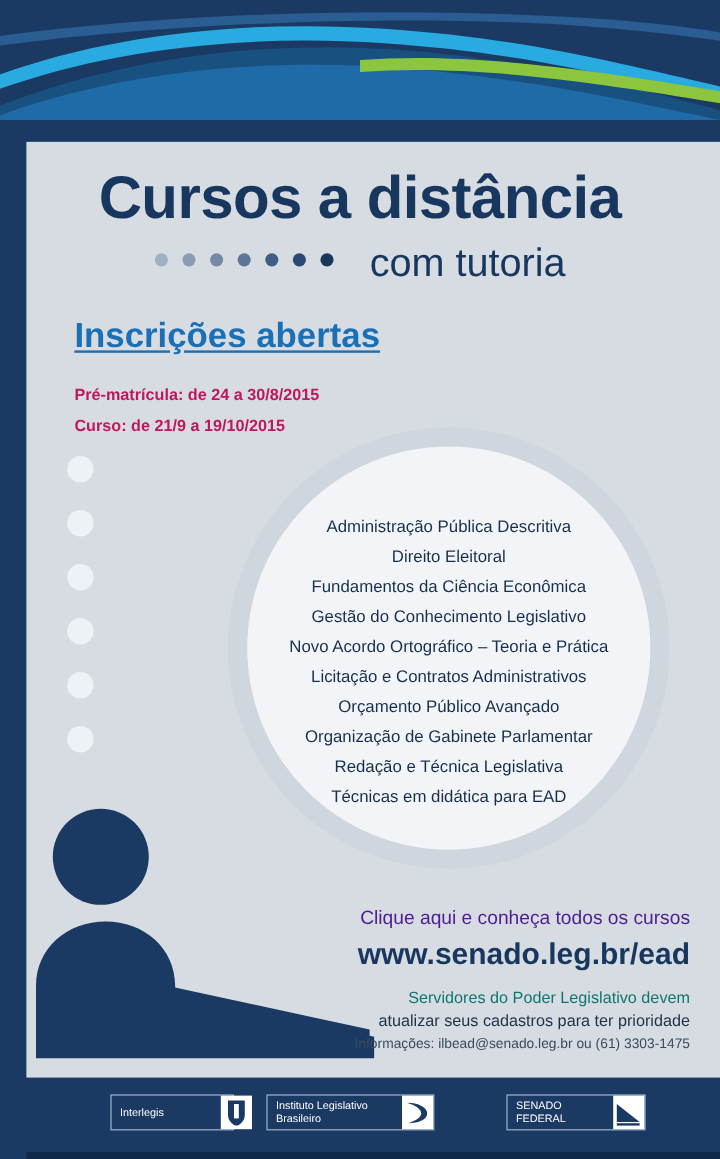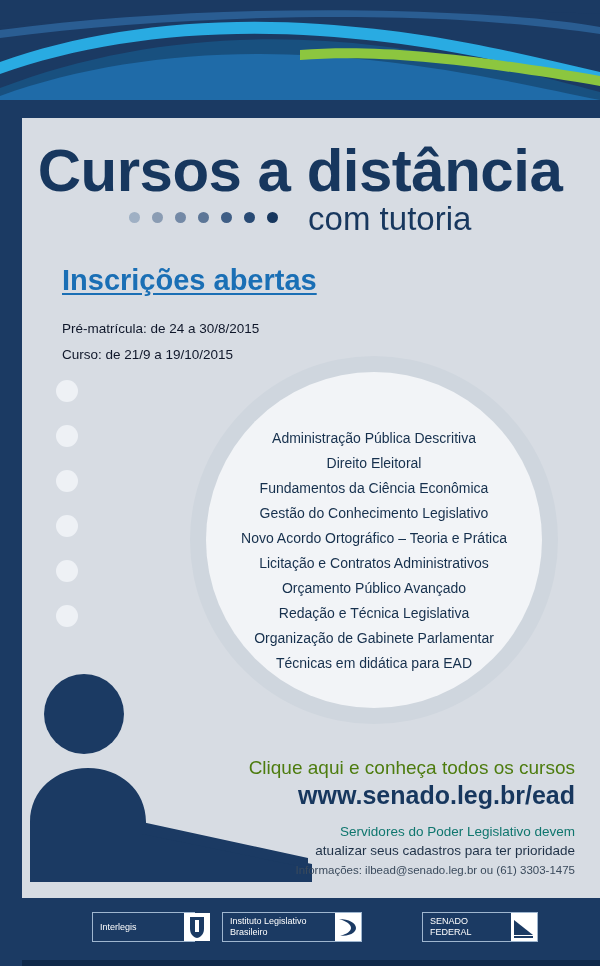--- a/index.html
+++ b/index.html
@@ -46,21 +46,21 @@
     z-index: 5;
   }
 
   
   .title-main {
     position: absolute;
     top: 136px;
     left: 0;
     width: 600px;
     text-align: center;
-    font-size: 60px;
+    font-size: 50px;
     font-weight: bold;
     color: #17375e;
     letter-spacing: -0.5px;
   }
   .subtitle-row {
     position: absolute;
     top: 200px;
     left: 0;
     width: 600px;
     text-align: center;
@@ -93,21 +93,22 @@
     font-size: 29px;
     font-weight: bold;
     color: #1a6fb5;
     text-decoration: underline;
     text-underline-offset: 3px;
   }
   .dates {
     position: absolute;
     left: 62px;
     font-size: 13.5px;
-    color: #0f172a;
+    color: #be185d;
+    font-weight: bold;
   }
   .date-1 { top: 321px; }
   .date-2 { top: 347px; }
 
   
   .circle-outer {
     position: absolute;
     left: 190px;
     top: 356px;
     width: 368px;
@@ -160,22 +161,22 @@
     top: 672px;
     width: 290px;
     height: 210px;
   }
 
   
   .cta-line {
     position: absolute;
     top: 757px;
     right: 25px;
-    font-size: 19px;
-    color: #4d7c0f;
+    font-size: 16px;
+    color: #4c1d95;
   }
   .cta-url {
     position: absolute;
     top: 781px;
     right: 25px;
     font-size: 25px;
     font-weight: bold;
     color: #17375e;
   }
   .note-1 {
@@ -289,22 +290,22 @@
   <div class="circle-outer"></div>
   <div class="circle-inner"></div>
   <div class="course-list">
     <div>Administração Pública Descritiva</div>
     <div>Direito Eleitoral</div>
     <div>Fundamentos da Ciência Econômica</div>
     <div>Gestão do Conhecimento Legislativo</div>
     <div>Novo Acordo Ortográfico – Teoria e Prática</div>
     <div>Licitação e Contratos Administrativos</div>
     <div>Orçamento Público Avançado</div>
+    <div>Organização de Gabinete Parlamentar</div>
     <div>Redação e Técnica Legislativa</div>
-    <div>Organização de Gabinete Parlamentar</div>
     <div>Técnicas em didática para EAD</div>
   </div>
 
   <svg class="person" viewBox="0 0 290 210">
     <circle cx="62" cy="42" r="40" fill="#1b3a63"></circle>
     <path d="M8,210 L8,150 C8,118 34,96 66,96 C98,96 124,118 124,150 L124,158 L290,192 L290,210 Z" fill="#1b3a63"></path>
     <path d="M120,150 L286,186 L286,196 L120,162 Z" fill="#1b3a63"></path>
   </svg>
 
   <div class="cta-line">Clique aqui e conheça todos os cursos</div>

